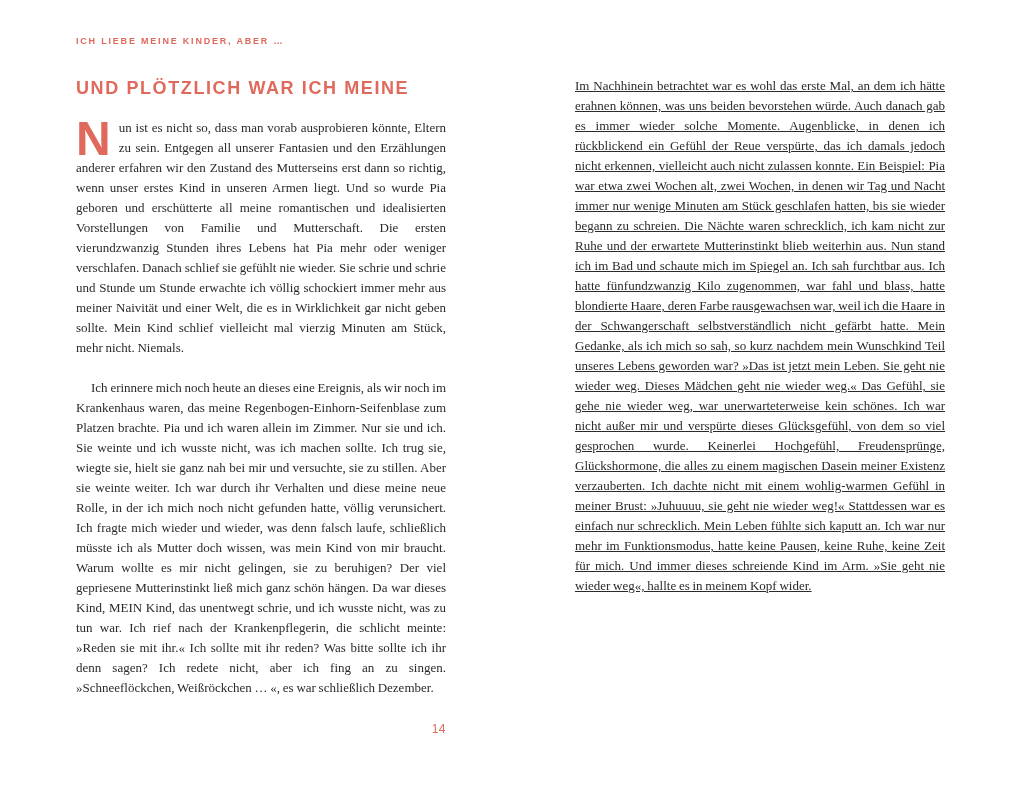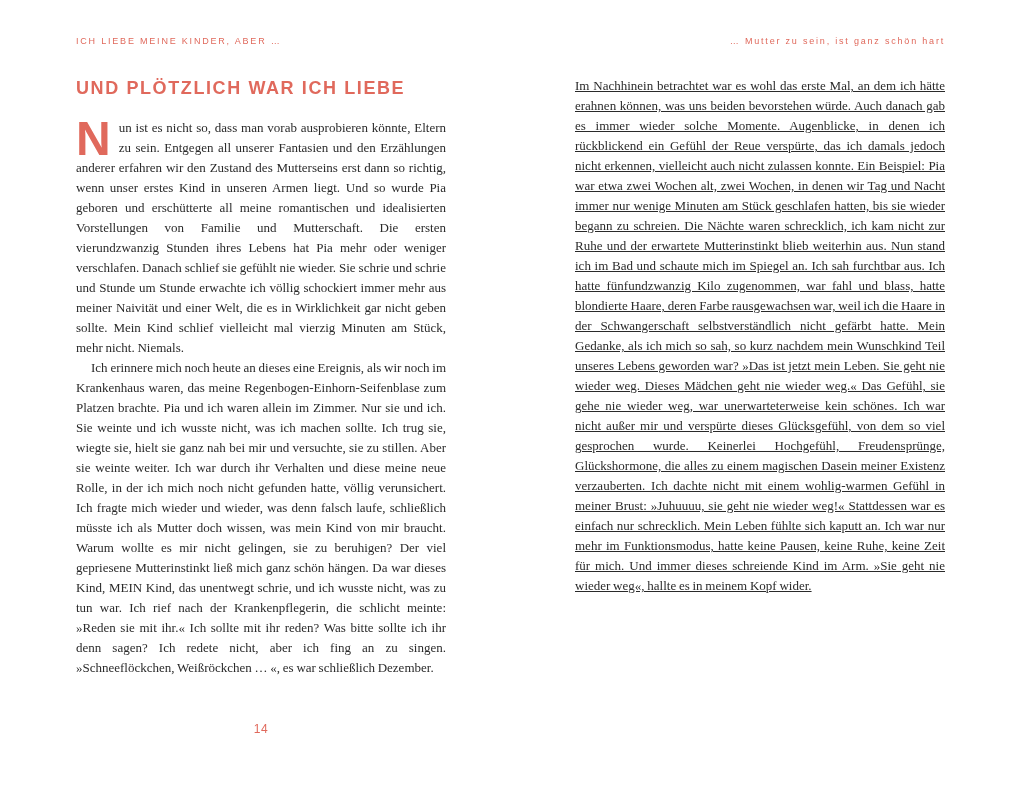--- a/index.html
+++ b/index.html
@@ -29,21 +29,21 @@
   }
   .page-left  { left: 76px;  width: 370px; }
   .page-right { left: 575px; width: 370px; }
 
   .running-header {
     position: absolute;
     top: 36px;
     left: 0;
     width: 100%;
     font-family: "Liberation Sans", sans-serif;
-    font-weight: normal;
+    font-weight: bold;
     font-size: 9px;
     letter-spacing: 1.8px;
     color: var(--accent);
     white-space: nowrap;
   }
   .page-right .running-header { text-align: right; }
 
   .chapter-title {
     position: absolute;
     top: 78px;
@@ -65,60 +65,59 @@
     line-height: 20px;
     word-spacing: -0.5px;
     text-align: justify;
     hyphens: auto;
     -webkit-hyphens: auto;
   }
   .page-left  .body-text { top: 118px; }
   .page-right .body-text { top: 76px; text-decoration: underline; }
 
   .para { margin: 0; padding: 0; }
-  .para.indent { text-indent: 15px; }
+  .para.indent { text-indent: 15px; margin-top: 20px; }
 
   .dropcap {
     float: left;
     font-family: "Liberation Sans", sans-serif;
     font-weight: bold;
     font-size: 48px;
     line-height: 37px;
     height: 38px;
     color: var(--accent);
     margin: 2px 8px 0 0;
   }
 
   .page-number {
     position: absolute;
     top: 722px;
     left: 0;
     width: 100%;
-    text-align: center;
+    text-align: right;
     font-family: "Liberation Sans", sans-serif;
     font-size: 12px;
     letter-spacing: 0.5px;
     color: var(--accent);
   }
 </style>
 </head>
 <body>
 
 <div class="spread">
 
   <div class="page page-left">
     <div class="running-header">ICH LIEBE MEINE KINDER, ABER …</div>
-    <div class="chapter-title">UND PLÖTZLICH WAR ICH LIEBE</div>
+    <div class="chapter-title">UND PLÖTZLICH WAR ICH MEINE</div>
     <div class="body-text" id="left-body">
         <p class="para"><span class="dropcap">N</span>un ist es nicht so, dass man vorab ausprobieren könnte, Eltern zu sein. Entgegen all unserer Fantasien und den Erzählungen anderer erfahren wir den Zustand des Mutterseins erst dann so richtig, wenn unser erstes Kind in unseren Armen liegt. Und so wurde Pia geboren und erschütterte all meine romantischen und idealisierten Vorstellungen von Familie und Mutterschaft. Die ersten vierundzwanzig Stunden ihres Lebens hat Pia mehr oder weniger verschlafen. Danach schlief sie gefühlt nie wieder. Sie schrie und schrie und Stunde um Stunde erwachte ich völlig schockiert immer mehr aus meiner Naivität und einer Welt, die es in Wirklichkeit gar nicht geben sollte. Mein Kind schlief vielleicht mal vierzig Minuten am Stück, mehr nicht. Niemals.</p>
         <p class="para indent">Ich erinnere mich noch heute an dieses eine Ereignis, als wir noch im Krankenhaus waren, das meine Regenbogen-Einhorn-Seifenblase zum Platzen brachte. Pia und ich waren allein im Zimmer. Nur sie und ich. Sie weinte und ich wusste nicht, was ich machen sollte. Ich trug sie, wiegte sie, hielt sie ganz nah bei mir und versuchte, sie zu stillen. Aber sie weinte weiter. Ich war durch ihr Verhalten und diese meine neue Rolle, in der ich mich noch nicht gefunden hatte, völlig verunsichert. Ich fragte mich wieder und wieder, was denn falsch laufe, schließlich müsste ich als Mutter doch wissen, was mein Kind von mir braucht. Warum wollte es mir nicht gelingen, sie zu beruhigen? Der viel gepriesene Mutterinstinkt ließ mich ganz schön hängen. Da war dieses Kind, MEIN Kind, das unentwegt schrie, und ich wusste nicht, was zu tun war. Ich rief nach der Krankenpflegerin, die schlicht meinte: »Reden sie mit ihr.« Ich sollte mit ihr reden? Was bitte sollte ich ihr denn sagen? Ich redete nicht, aber ich fing an zu singen. »Schneeflöckchen, Weißröckchen … «, es war schließlich Dezember.</p>
       </div>
     <div class="page-number">14</div>
   </div>
 
   <div class="page page-right">
-    <div class="running-header">… Mutter zu sein, ist ganz schön hart</div>
     <div class="body-text" id="right-body">
         <p class="para">Im Nachhinein betrachtet war es wohl das erste Mal, an dem ich hätte erahnen können, was uns beiden bevorstehen würde. Auch danach gab es immer wieder solche Momente. Augenblicke, in denen ich rückblickend ein Gefühl der Reue verspürte, das ich damals jedoch nicht erkennen, vielleicht auch nicht zulassen konnte. Ein Beispiel: Pia war etwa zwei Wochen alt, zwei Wochen, in denen wir Tag und Nacht immer nur wenige Minuten am Stück geschlafen hatten, bis sie wieder begann zu schreien. Die Nächte waren schrecklich, ich kam nicht zur Ruhe und der erwartete Mutterinstinkt blieb weiterhin aus. Nun stand ich im Bad und schaute mich im Spiegel an. Ich sah furchtbar aus. Ich hatte fünfundzwanzig Kilo zugenommen, war fahl und blass, hatte blondierte Haare, deren Farbe rausgewachsen war, weil ich die Haare in der Schwangerschaft selbstverständlich nicht gefärbt hatte. Mein Gedanke, als ich mich so sah, so kurz nachdem mein Wunschkind Teil unseres Lebens geworden war? »Das ist jetzt mein Leben. Sie geht nie wieder weg. Dieses Mädchen geht nie wieder weg.« Das Gefühl, sie gehe nie wieder weg, war unerwarteterweise kein schönes. Ich war nicht außer mir und verspürte dieses Glücksgefühl, von dem so viel gesprochen wurde. Keinerlei Hochgefühl, Freudensprünge, Glückshormone, die alles zu einem magischen Dasein meiner Existenz verzauberten. Ich dachte nicht mit einem wohlig-warmen Gefühl in meiner Brust: »Juhuuuu, sie geht nie wieder weg!« Stattdessen war es einfach nur schrecklich. Mein Leben fühlte sich kaputt an. Ich war nur mehr im Funktionsmodus, hatte keine Pausen, keine Ruhe, keine Zeit für mich. Und immer dieses schreiende Kind im Arm. »Sie geht nie wieder weg«, hallte es in meinem Kopf wider.</p>
       </div>
   </div>
 
 </div>
 
 </body></html>

